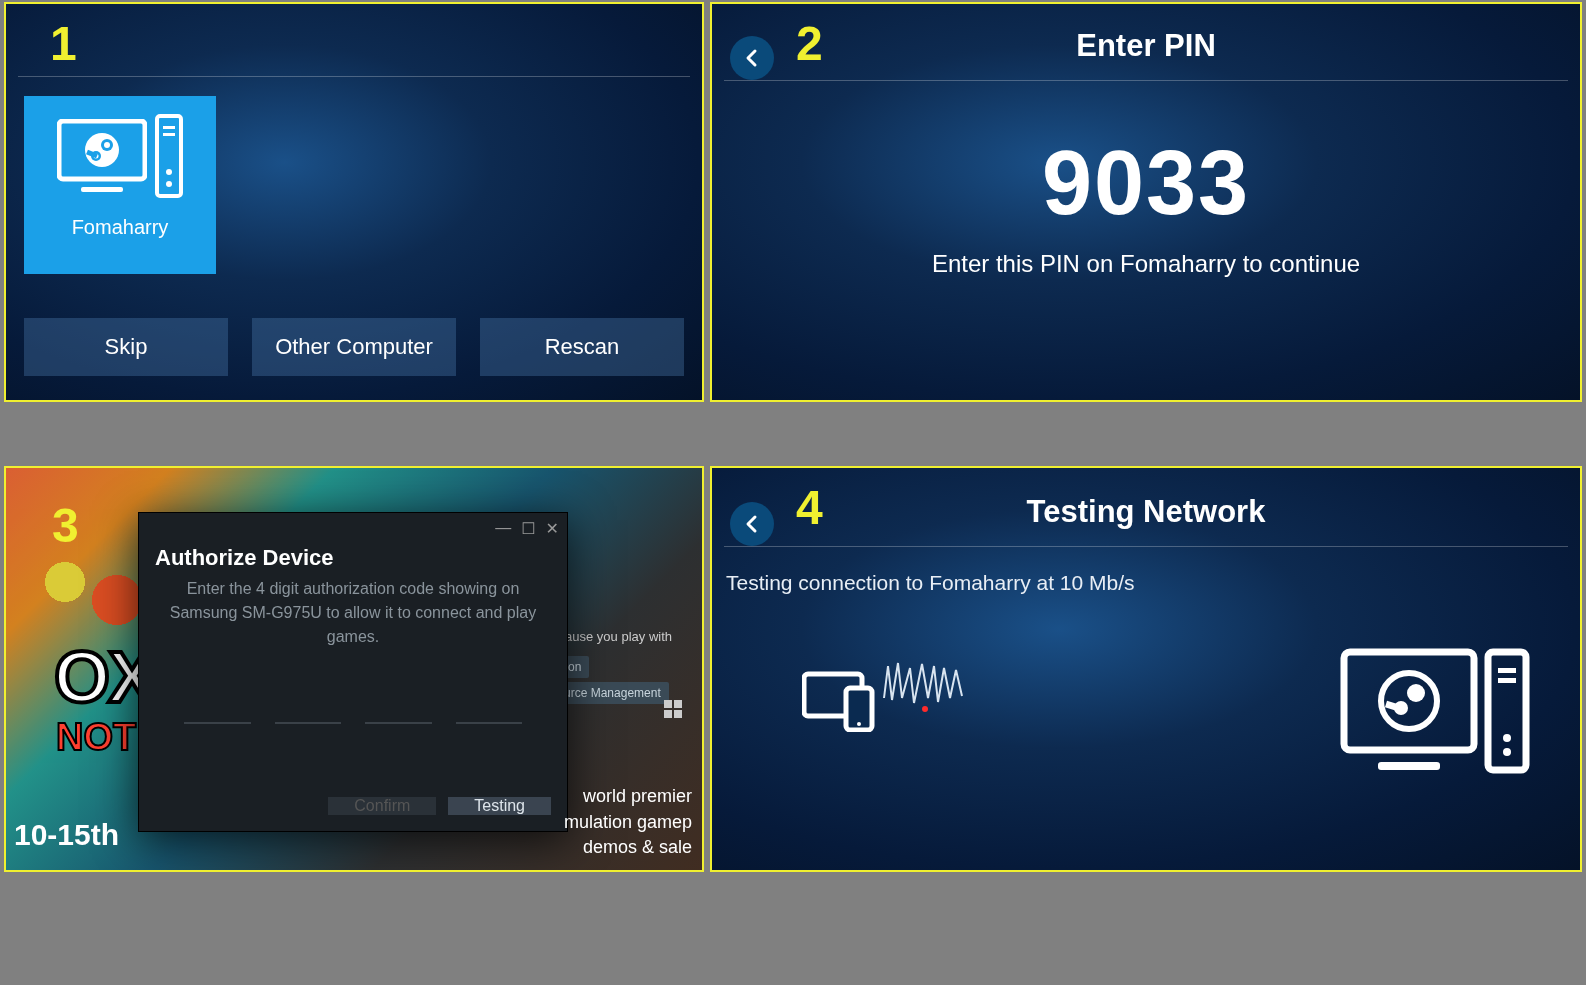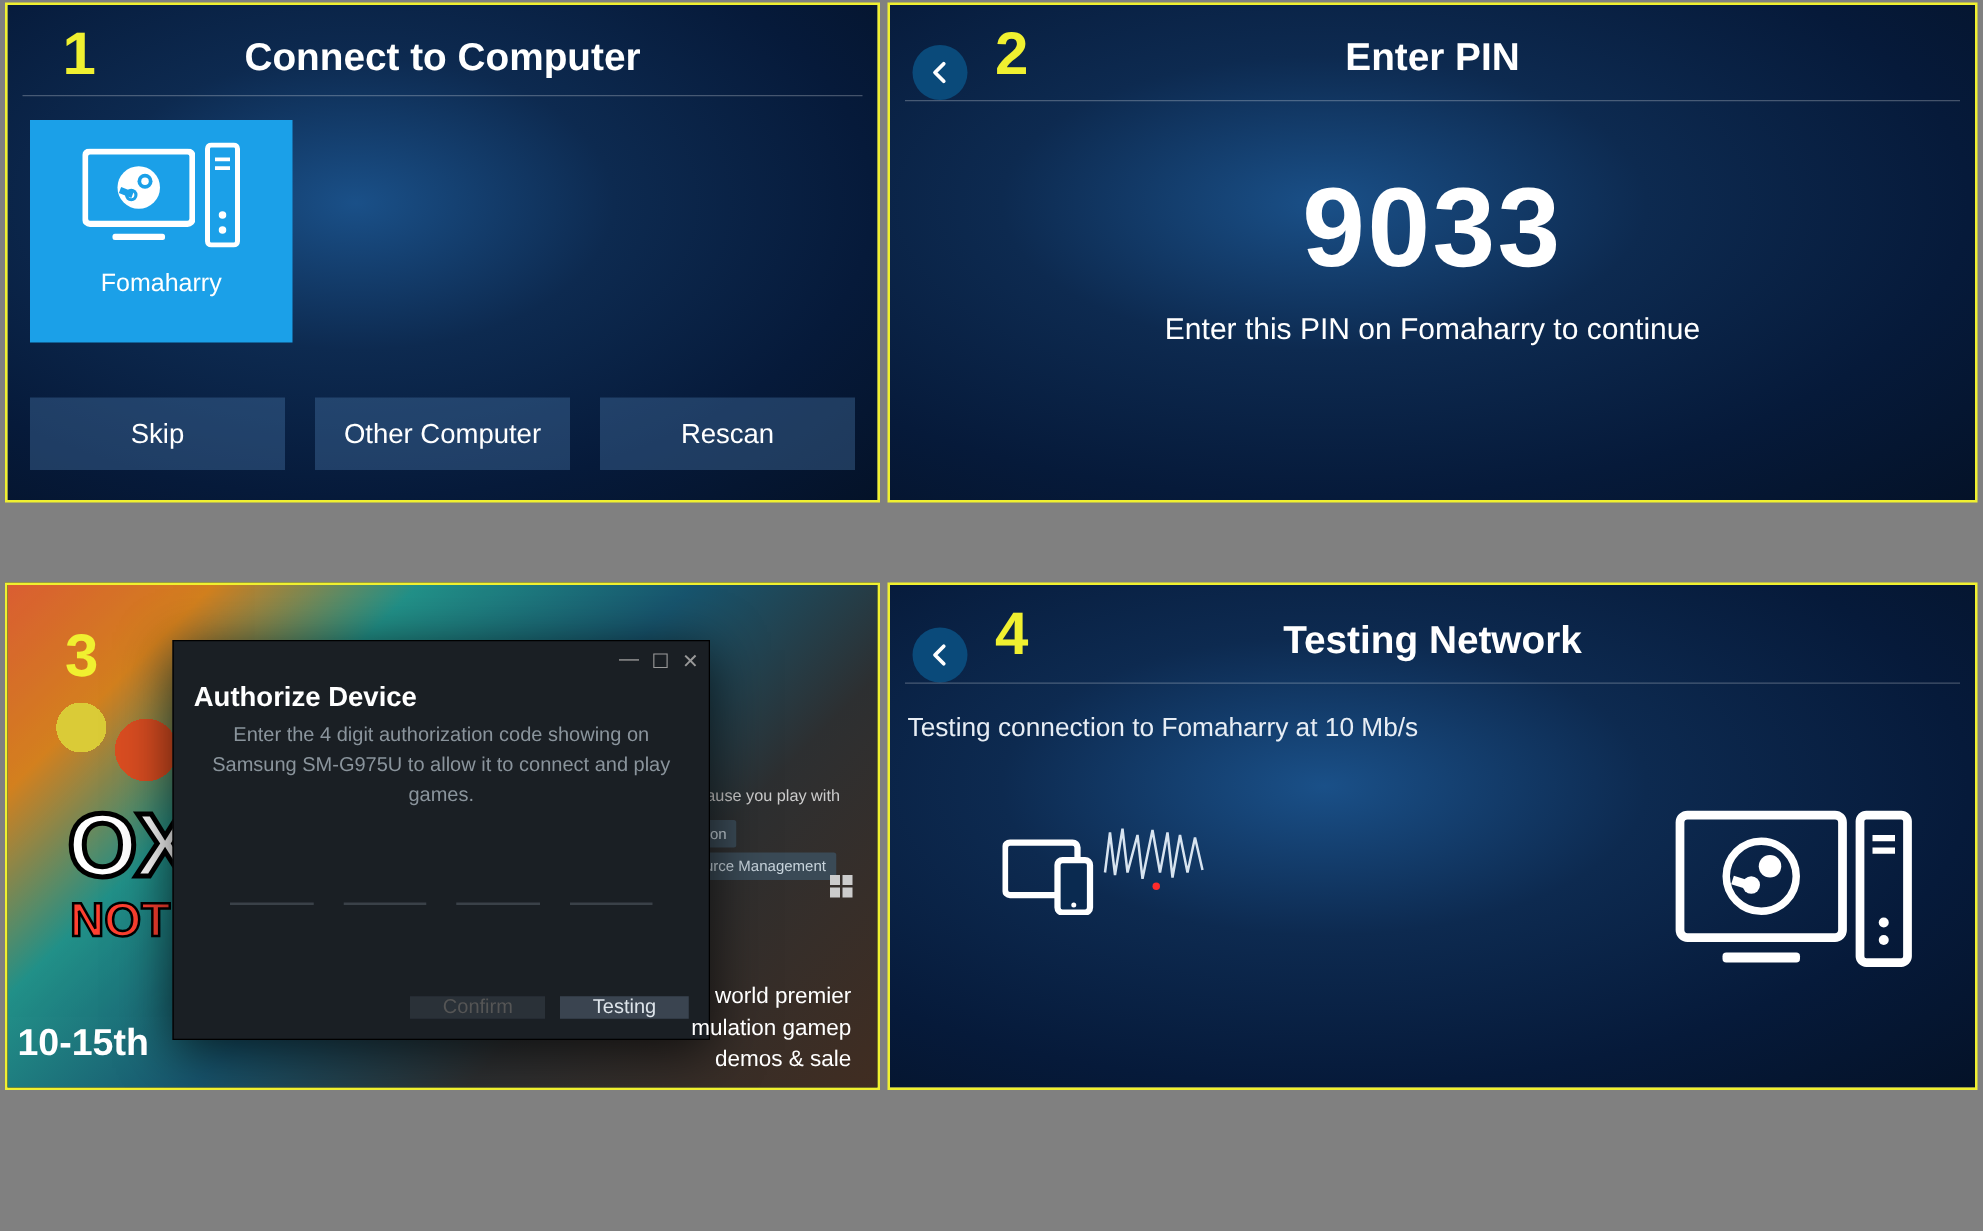--- a/index.html
+++ b/index.html
@@ -25,21 +25,21 @@
     font-family: 'Arial Narrow', Arial, sans-serif;
     z-index: 10;
   }
 
   
   #p1 { left: 4px; top: 2px; width: 700px; height: 400px; }
   #p1 .step-num { left: 44px; top: 12px; }
   #p1 .header { position: absolute; top: 24px; left: 0; right: 0; text-align: center; color: #fff; font-size: 31px; font-weight: 600; }
   #p1 .hr { position: absolute; top: 72px; left: 12px; right: 12px; height: 1px; background: rgba(255,255,255,0.25); }
   .comp-card {
-    position: absolute; left: 18px; top: 92px; width: 210px; height: 178px;
+    position: absolute; left: 18px; top: 92px; width: 192px; height: 178px;
     background: #1ba0e8; text-align: center; color: #fff;
   }
   .comp-card .iconrow { display:flex; justify-content:center; align-items:center; gap:8px; margin-top:18px; }
   .comp-card .label { margin-top: 18px; font-size: 20px; }
   .monitor-icon { width: 90px; height: 74px; }
   .tower-icon { width: 28px; height: 84px; }
   .steam-circle { fill:#1ba0e8; }
   .btn-row { position: absolute; left: 18px; right: 18px; bottom: 24px; display:flex; gap: 24px; }
   .btn1 { flex:1; background: rgba(80,130,180,0.35); color:#fff; text-align:center; padding: 16px 0; font-size: 22px; cursor:pointer; }
 
@@ -90,41 +90,40 @@
   }
   .dlg-ctrls { position:absolute; right:8px; top:6px; display:flex; gap:10px; color:#999; font-size:16px; }
   .dlg-ctrls span { cursor:pointer; }
   .dlg-title { position:absolute; left:16px; top:32px; color:#fff; font-size:22px; font-weight:600; }
   .dlg-body { position:absolute; left:16px; top:64px; right:16px; color:#8a949c; font-size:16px; line-height:1.5;text-align:center; }
   .code-inputs { position:absolute; left:45px; top:175px; right:45px; display:flex; gap:24px; }
   .code-inputs div { flex:1; height:36px; border-bottom:2px solid #3a4148; }
   .dlg-btns { position:absolute; right:16px; bottom:16px; display:flex; gap:12px; }
   .dlg-btn { padding: 0 26px; background:#2a3138; color:#555; font-size:16px; cursor:pointer; }
   .dlg-btn.cancel { background:#3a4450; color:#dde4ea; }
-  .footer3 { position:absolute; right: 21px; bottom: 10px; color:#fff; font-size:18px; text-align:right; line-height:1.4; }
+  .footer3 { position:absolute; right: 10px; bottom: 10px; color:#fff; font-size:18px; text-align:right; line-height:1.4; }
   .date3 { position:absolute; left: 8px; bottom: 18px; color:#fff; font-size: 30px; font-weight:600; }
 
   
   #p4 { left: 710px; top: 466px; width: 872px; height: 406px; }
   #p4 .step-num { left: 84px; top: 12px; }
   #p4 .back-btn { top: 34px; }
   #p4 .header { position: absolute; top: 26px; left: 0; right: 0; text-align: center; color: #fff; font-size: 31px; font-weight: 600; }
   #p4 .hr { position: absolute; top: 78px; left: 12px; right: 12px; height: 1px; background: rgba(255,255,255,0.25); }
   .test-msg { position:absolute; left: 14px; top: 103px; color:#e8eef5; font-size: 21px; }
   .devices { position:absolute; left:90px; top: 200px; }
   .wave { position:absolute; left: 170px; top: 190px; }
   .dot { position:absolute; left: 210px; top: 238px; width:6px; height:6px; background:#ff2b2b; border-radius:50%; }
   .pc-right { position:absolute; right: 50px; top: 180px; }
 </style>
 </head>
 <body>
 
 <div class="panel" id="p1">
   <div class="step-num">1</div>
-  <div class="header">Connect to Computer</div>
   <div class="hr"></div>
 
   <div class="comp-card">
     <div class="iconrow">
       <svg class="monitor-icon" viewBox="0 0 90 74">
         <rect x="2" y="2" width="86" height="58" rx="4" fill="none" stroke="#fff" stroke-width="5"></rect>
         <rect x="24" y="68" width="42" height="5" rx="2" fill="#fff"></rect>
         <circle cx="45" cy="31" r="17" fill="#fff"></circle>
         <circle cx="50" cy="26" r="6" class="steam-circle"></circle>
         <circle cx="50" cy="26" r="3" fill="#fff"></circle>

